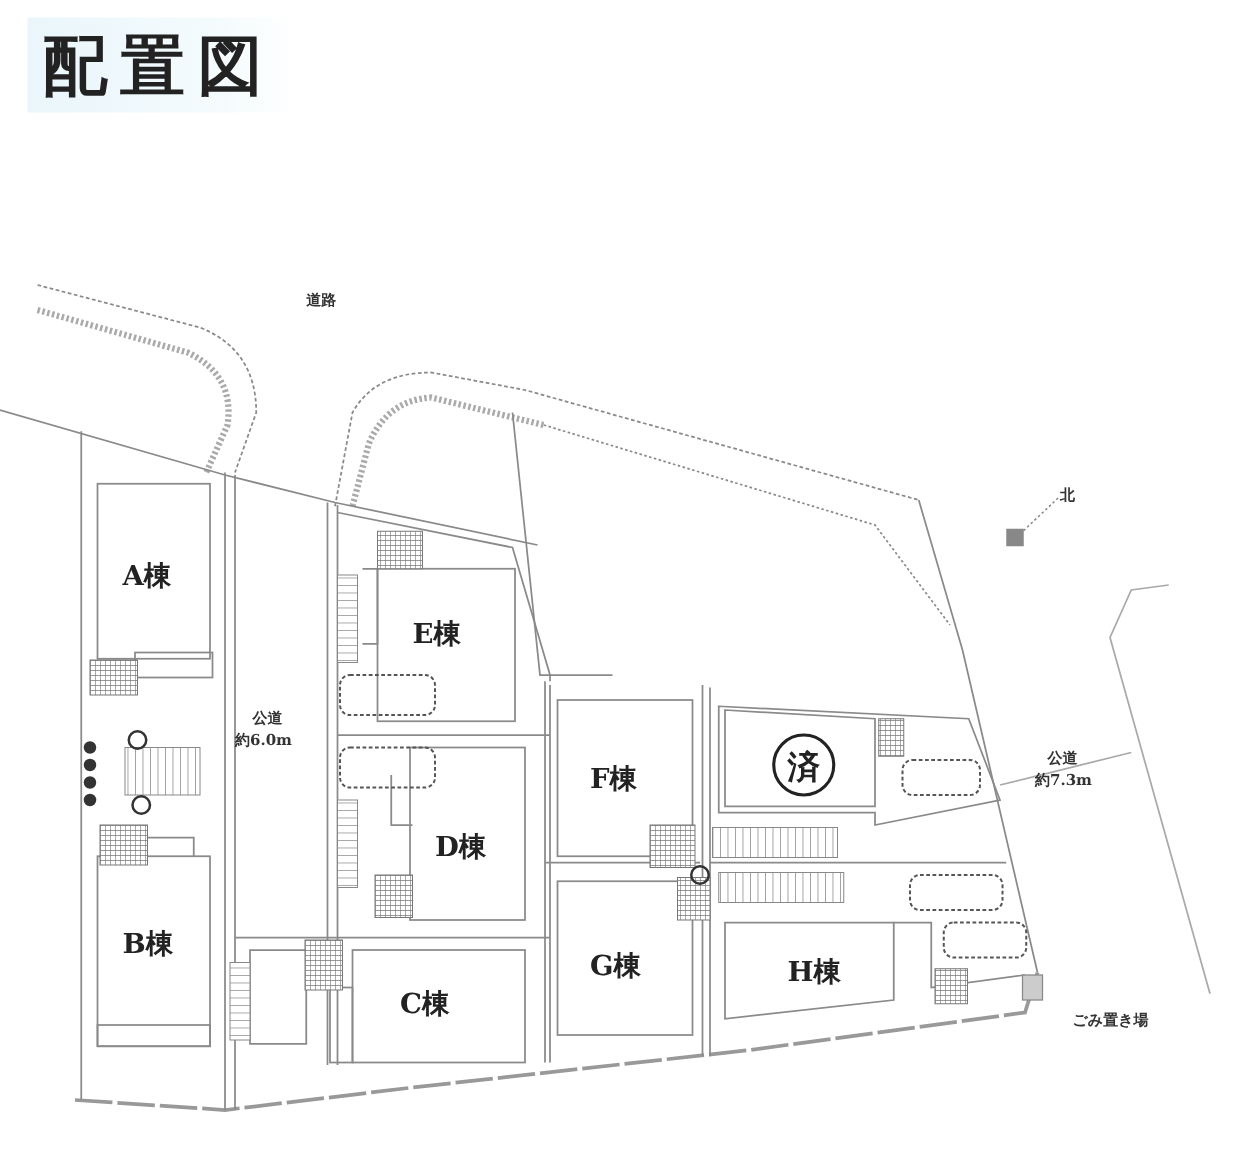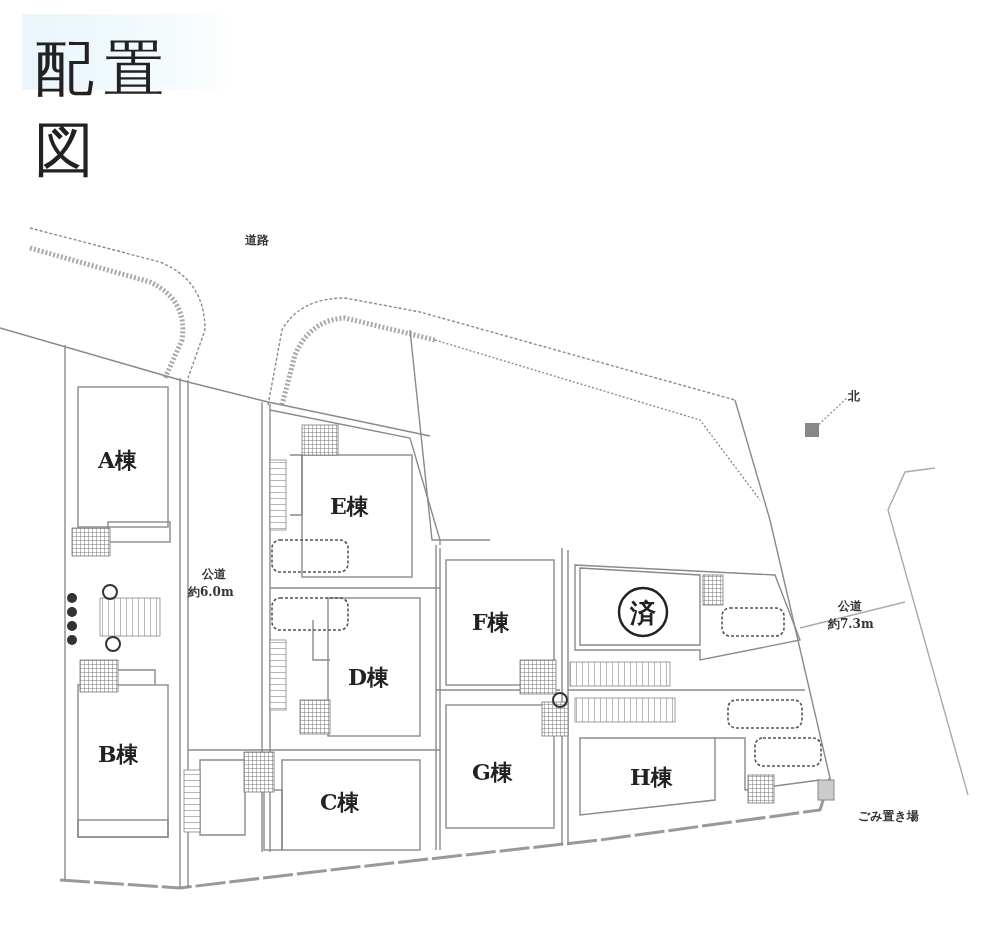--- a/index.html
+++ b/index.html
@@ -1,21 +1,21 @@
 <!DOCTYPE html>
 <html><head>
 <meta charset="utf-8">
 <style>
   html, body { margin:0; padding:0; background:#ffffff; }
   body { width:1000px; height:932px; position:relative; overflow:hidden;
          font-family:"DejaVu Serif", serif; }
   .title-box { position:absolute; left:22px; top:14px; width:215px; height:76px;
                background:linear-gradient(90deg,#eaf6fb 0%,#f4fbfd 70%,#ffffff 100%); }
-  .title-text { position:absolute; left:12px; top:15px; font-size:60px; letter-spacing:10px;
-                color:#222; font-family:"DejaVu Serif", serif; font-weight:normal; }
+  .title-text { position:absolute; left:12px; top:4px; font-size:52px; letter-spacing:10px;
+                color:#222; font-family:"DejaVu Serif", serif; font-weight:bold; }
   svg.plan { position:absolute; left:0; top:0; }
   .lbl { font-family:"DejaVu Serif", serif; fill:#222; }
   .bld { font-size:22px; font-weight:bold; }
   .small { font-size:12px; font-weight:bold; fill:#333; }
 </style>
 </head>
 <body>
 
 <div class="title-box">
   <div class="title-text">配置図</div>

